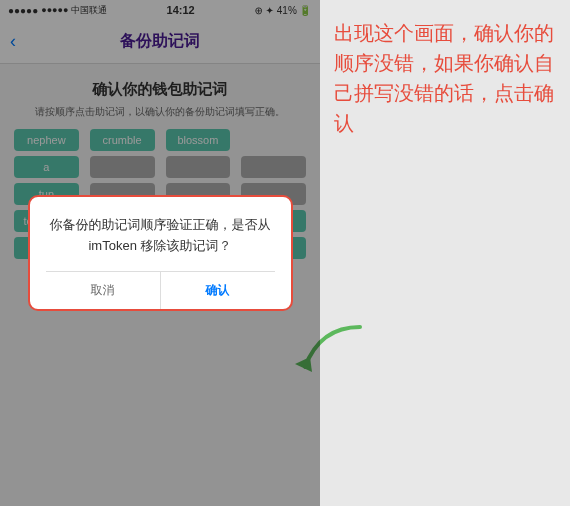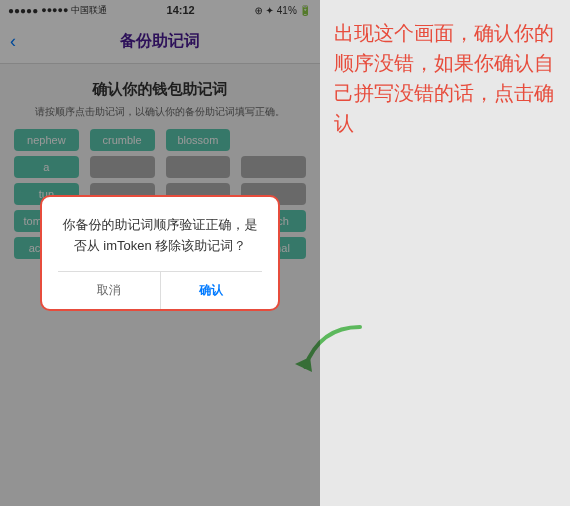--- a/index.html
+++ b/index.html
@@ -119,21 +119,21 @@
       top: 0; left: 0; right: 0; bottom: 0;
       background: rgba(0,0,0,0.4);
       display: flex;
       align-items: center;
       justify-content: center;
       z-index: 10;
     }
     .modal-box {
       background: #fff;
       border-radius: 10px;
-      width: 240px;
+      width: 265px;
       padding: 18px 16px 0 16px;
       border: 2px solid #e74c3c;
     }
     .modal-text {
       font-size: 13px;
       color: #333;
       text-align: center;
       line-height: 1.6;
       margin-bottom: 14px;
     }

